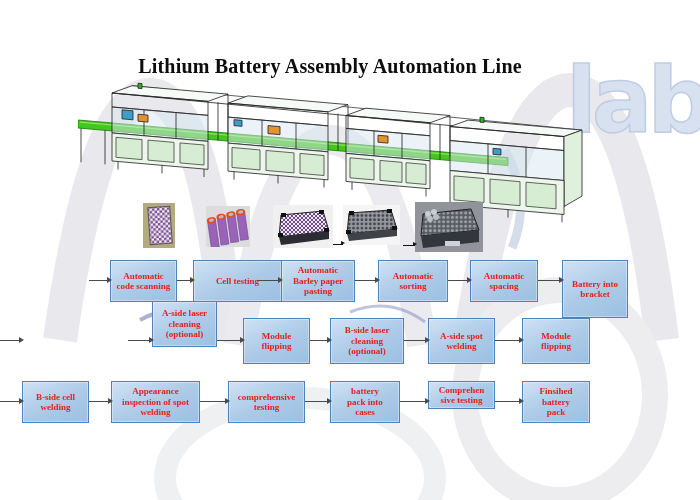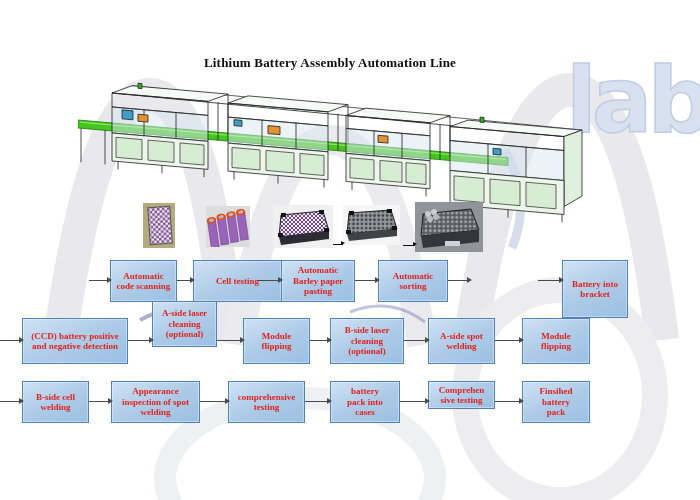--- a/index.html
+++ b/index.html
@@ -4,21 +4,21 @@
 <style>
   html,body{margin:0;padding:0;background:#fff;}
   #stage{position:relative;width:700px;height:500px;background:#ffffff;overflow:hidden;
          font-family:"Liberation Serif",serif;}
   svg{display:block}
   
   #watermark{position:absolute;left:0;top:0;z-index:0;pointer-events:none}
   #machine{position:absolute;left:78px;top:80px;z-index:1;pointer-events:none}
   .photo{position:absolute;z-index:2;overflow:hidden}
   #title{position:absolute;left:90px;top:55px;width:480px;z-index:4;
-         text-align:center;font-weight:bold;font-size:13px;color:#0d0d0d;letter-spacing:.2px}
+         text-align:center;font-weight:bold;font-size:20px;color:#0d0d0d;letter-spacing:.2px}
   
   .step{position:absolute;z-index:3;display:flex;align-items:center;justify-content:center;
         text-align:center;box-sizing:border-box;padding:1px 4px;
         background:linear-gradient(155deg,#cfe2f4 0%,#aecbe8 50%,#9bc0e2 100%);
         border:1.5px solid #4f81bd;box-shadow:inset 0 0 0 1px rgba(255,255,255,.35);
         color:#e02420;font-weight:bold;font-size:9px;line-height:1.16;}
   .pd8{padding:1px 8px}.pd11{padding:15px 11px}.pd12{padding:1px 12px}
   .arrow{position:absolute;z-index:3;height:0;border-top:1.5px solid #4a4a4a}
   .arrow::after{content:"";position:absolute;right:-2px;top:-4.4px;width:0;height:0;
         border-left:5.5px solid #4a4a4a;border-top:3.4px solid transparent;border-bottom:3.4px solid transparent}
@@ -227,33 +227,33 @@
     </div>
   <div class="step" style="left:193px;top:260px;width:89px;height:42px">
       <span>Cell testing</span>
     </div>
   <div class="step" style="left:281px;top:260px;width:74px;height:42px">
       <span>Automatic Barley paper pasting</span>
     </div>
   <div class="step" style="left:378px;top:260px;width:70px;height:42px">
       <span>Automatic sorting</span>
     </div>
+  <div class="step" style="left:470px;top:260px;width:68px;height:42px">
+      <span>Automatic spacing</span>
+    </div>
   <div class="step" style="left:562px;top:260px;width:66px;height:58px">
       <span>Battery into bracket</span>
     </div>
   <div class="arrow" style="left:89px;top:280px;width:21px"></div>
   <div class="arrow" style="left:177px;top:280px;width:16px"></div>
   <div class="arrow" style="left:258px;top:280px;width:23px"></div>
   <div class="arrow" style="left:355px;top:280px;width:23px"></div>
   <div class="arrow" style="left:448px;top:280px;width:22px"></div>
   <div class="arrow" style="left:538px;top:280px;width:24px"></div>
 
-  <div class="step pd8" style="left:22px;top:318px;width:106px;height:46px">
-      <span>(CCD) battery positive and negative detection</span>
-    </div>
   <div class="step" style="left:152px;top:301px;width:65px;height:46px">
       <span>A-side laser cleaning (optional)</span>
     </div>
   <div class="step" style="left:243px;top:318px;width:67px;height:46px">
       <span>Module flipping</span>
     </div>
   <div class="step" style="left:330px;top:318px;width:74px;height:46px">
       <span>B-side laser cleaning (optional)</span>
     </div>
   <div class="step" style="left:428px;top:318px;width:67px;height:46px">

